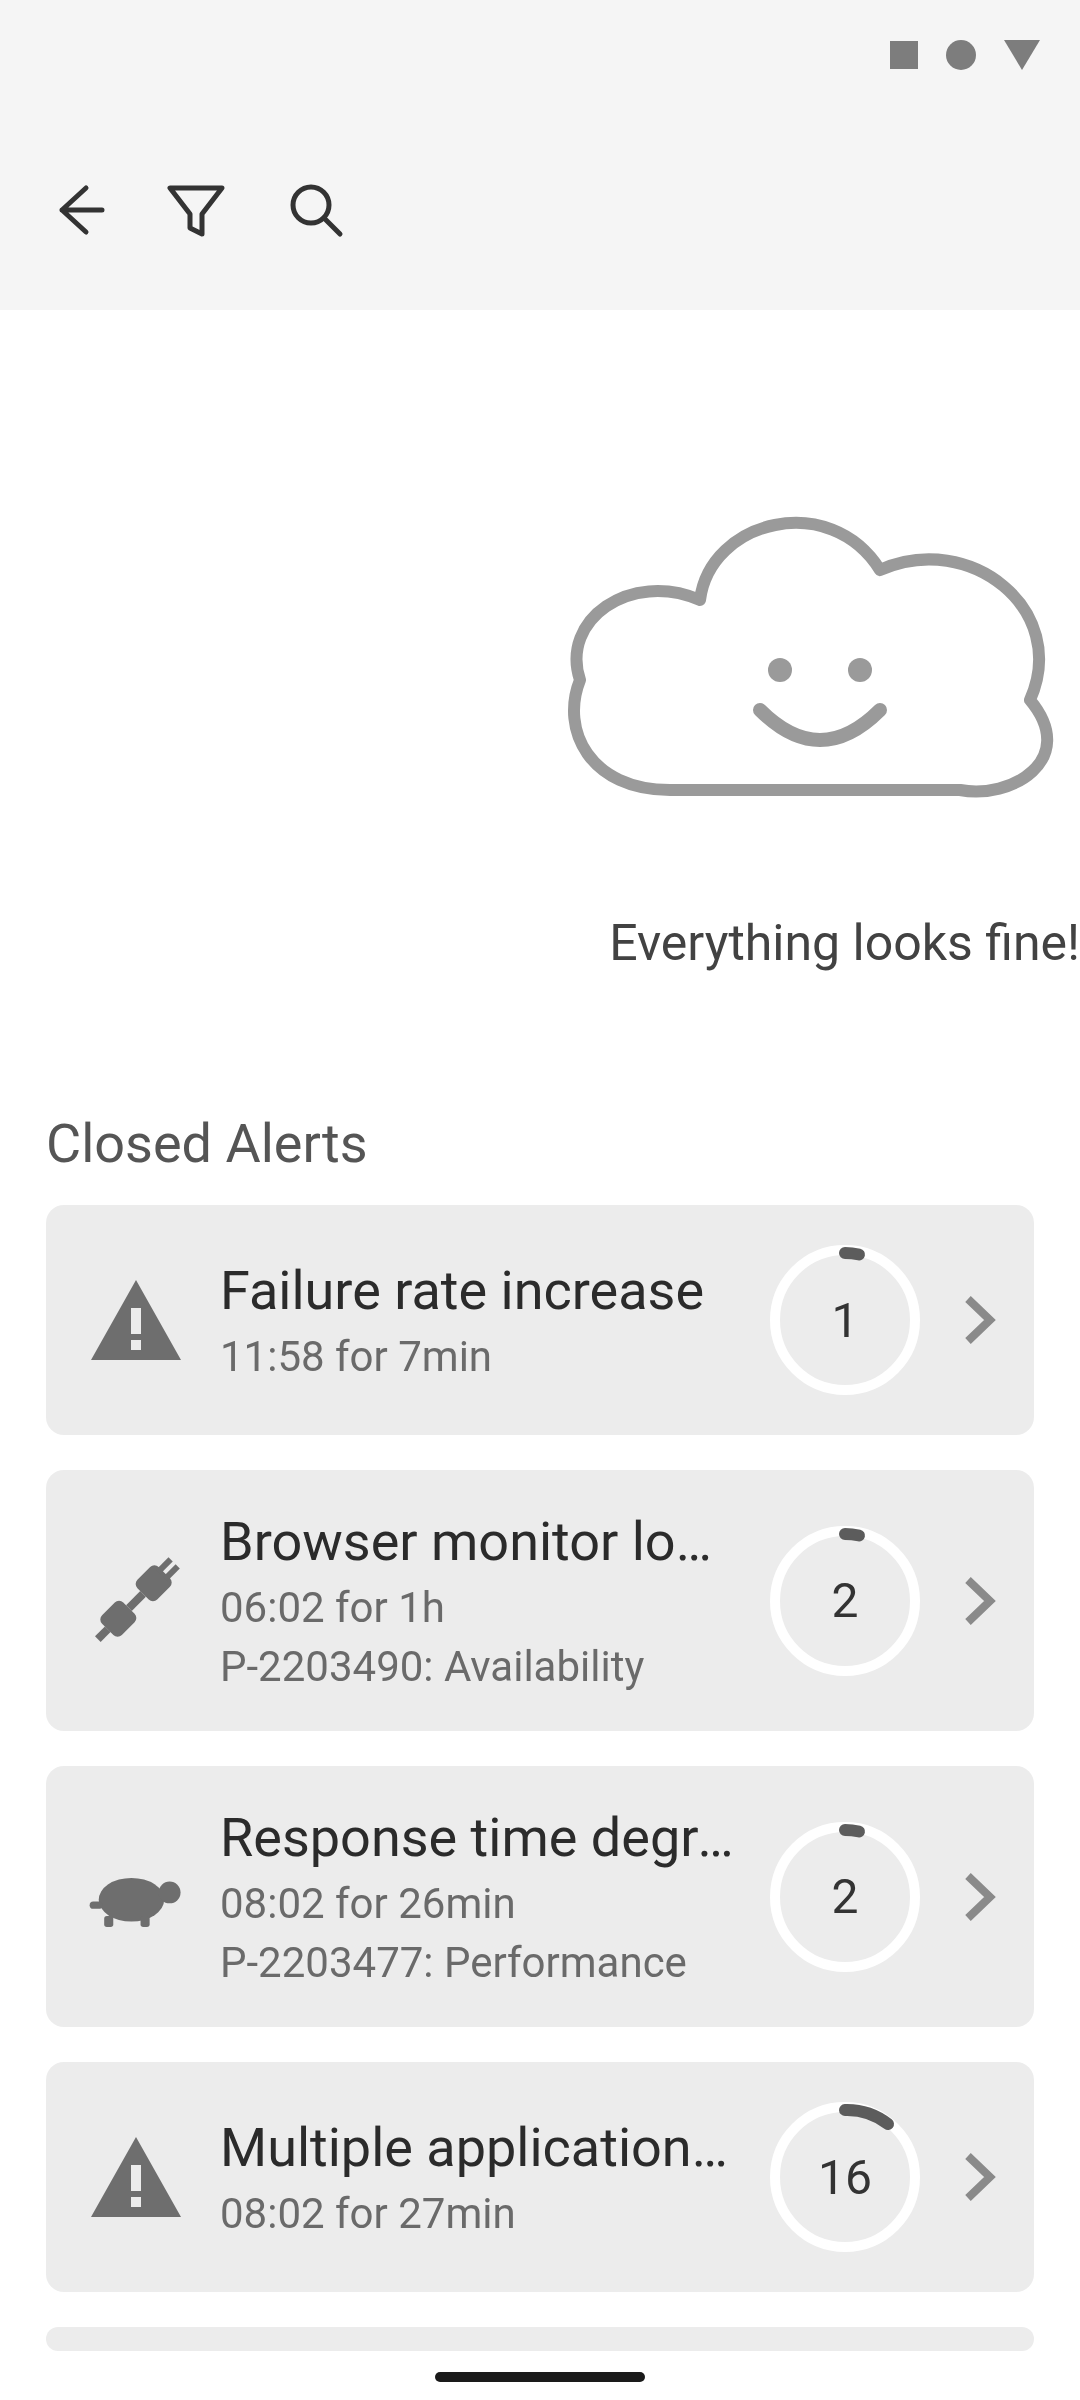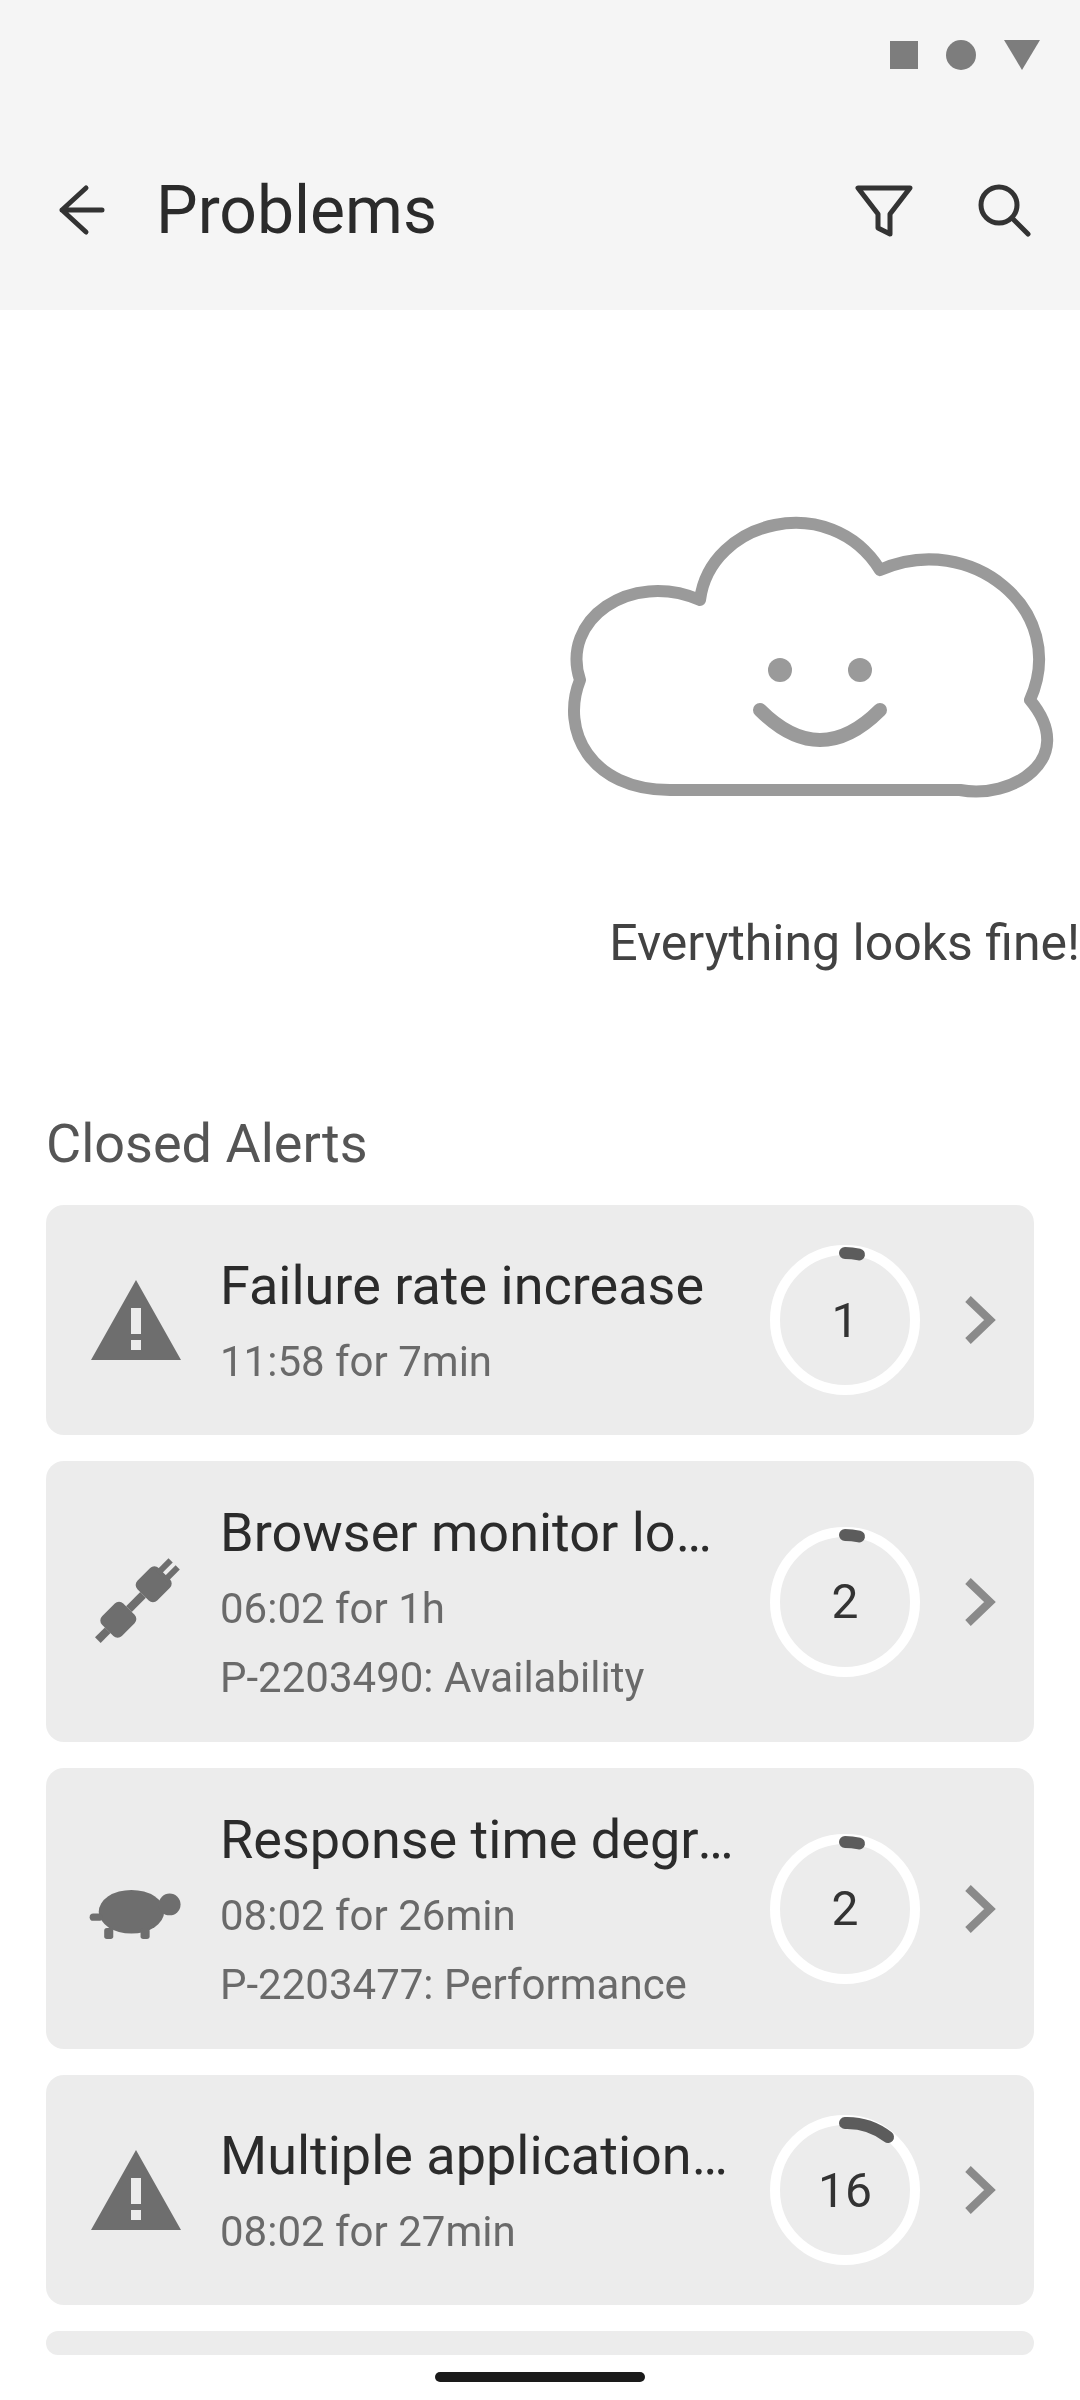--- a/index.html
+++ b/index.html
@@ -18,27 +18,27 @@
 
   
   .empty-block { padding: 150px 0 130px 0; text-align: right; }
   .empty-block .cloud { margin: 0 auto 70px auto; }
   .empty-block .msg { font-size: 50px; color: #424242; }
 
   
   .section-header { font-size: 54px; color: #555; padding: 10px 46px 30px 46px; }
 
   
-  .list { padding: 0 46px; display: flex; flex-direction: column; gap: 26px; }
+  .list { padding: 0 46px; display: flex; flex-direction: column; gap: 35px; }
   .card { background: #ececec; border-radius: 18px; padding: 40px 30px 40px 40px; display: flex; align-items: center; gap: 34px; }
   .card .type-icon { width: 100px; height: 100px; flex: 0 0 100px; display: flex; align-items: center; justify-content: center; }
   .card .type-icon svg { fill: #6e6e6e; }
   .card .body { flex: 1; min-width: 0; }
   .card .body .ttl { font-size: 54px; color: #2b2b2b; white-space: nowrap; overflow: hidden; text-overflow: ellipsis; }
-  .card .body .line2, .card .body .line3 { font-size: 42px; color: #6a6a6a; margin-top: 20px; white-space: nowrap; overflow: hidden; text-overflow: ellipsis; }
+  .card .body .line2, .card .body .line3 { font-size: 42px; color: #6a6a6a; margin-top: 10px; white-space: nowrap; overflow: hidden; text-overflow: ellipsis; }
   .card .ring-wrap { width: 150px; height: 150px; flex: 0 0 150px; position: relative; }
   .card .ring-wrap .ring-bg { position:absolute; inset:0; border-radius:50%; border: 10px solid #fff; }
   .card .ring-wrap .ring-tick { position:absolute; inset:0; }
   .card .ring-wrap .num { position:absolute; inset:0; display:flex; align-items:center; justify-content:center; font-size: 48px; color:#333; }
   .card .chev { width: 50px; flex: 0 0 50px; display:flex; align-items:center; justify-content:center; }
   .card .chev svg { stroke:#8a8a8a; stroke-width:8; fill:none; }
 
   
   .home-ind { position:absolute; bottom: 18px; left:50%; transform:translateX(-50%); width: 210px; height: 10px; border-radius: 6px; background:#1a1a1a; }
 </style>
@@ -58,21 +58,20 @@
         <polygon points="0,0 36,0 18,30"></polygon>
       </svg>
   </div>
 
   <div class="app-bar">
     <div class="icon-btn">
       <svg width="64" height="64" viewBox="0 0 64 64">
           <path d="M42 10 L18 32 L42 54 M18 32 H58" stroke-linecap="round" stroke-linejoin="round"></path>
         </svg>
     </div>
-    <div class="title">Problems</div>
     <div class="icon-btn">
       <svg width="64" height="64" viewBox="0 0 64 64">
           <path d="M6 10 H58 L38 36 V56 L26 50 V36 Z" stroke-linejoin="round"></path>
         </svg>
     </div>
     <div class="icon-btn">
       <svg width="64" height="64" viewBox="0 0 64 64">
           <circle cx="27" cy="27" r="18"></circle>
           <path d="M40 40 L56 56" stroke-linecap="round"></path>
         </svg>

